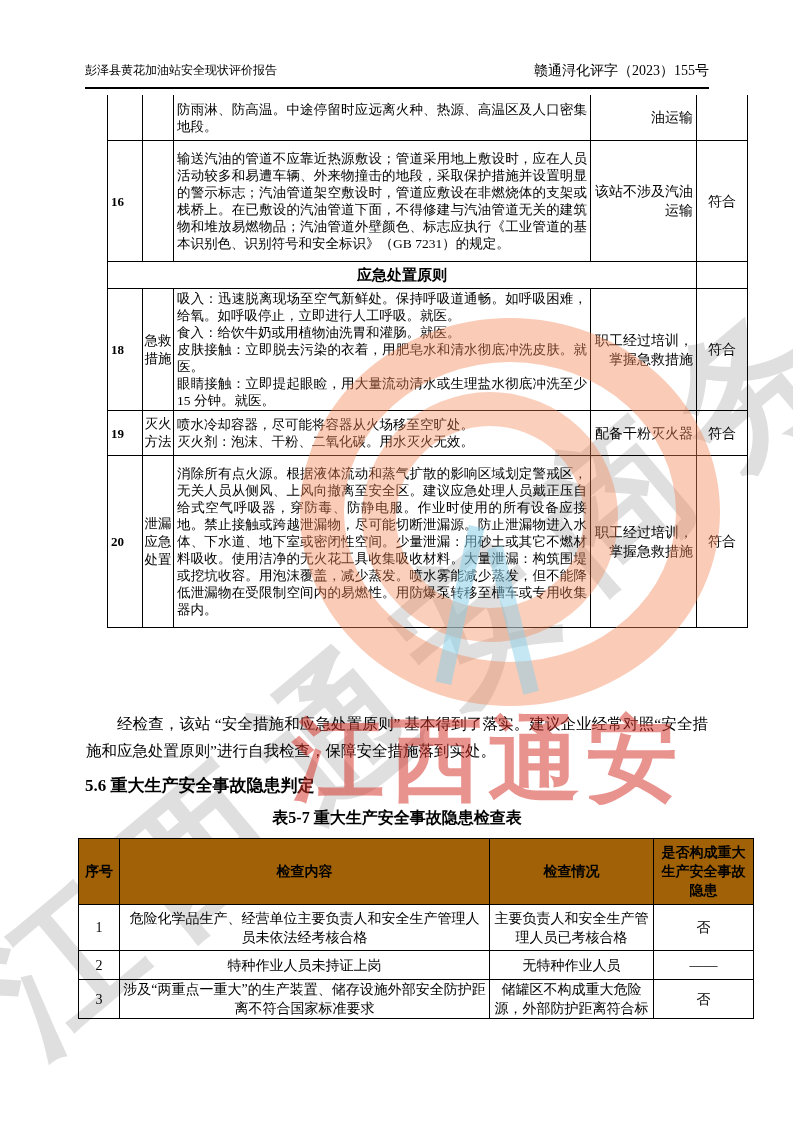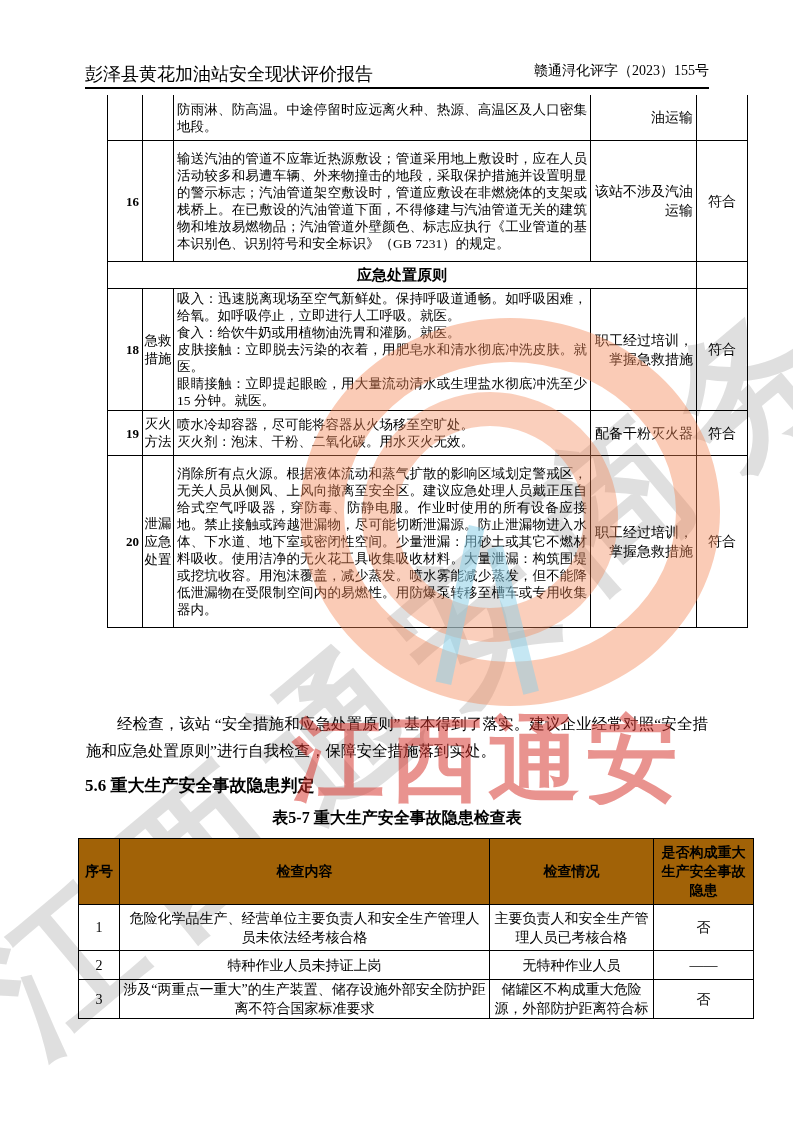--- a/index.html
+++ b/index.html
@@ -7,29 +7,29 @@
   .page{
     position:relative;
     width:793px;height:1122px;
     margin:0 auto;
     background:#ffffff;
     font-family:"Liberation Serif","DejaVu Serif",serif;
     color:#000;
     overflow:hidden;
   }
   
-  .hdr-left{position:absolute;left:85px;top:62px;font-size:18px;}
+  .hdr-left{position:absolute;left:85px;top:62px;font-size:12px;}
   .hdr-right{position:absolute;right:84px;top:62px;font-size:14px;}
   .hdr-rule{position:absolute;left:85px;top:87px;width:624px;border-top:2px solid #000;}
   
   table{border-collapse:collapse;table-layout:fixed;background:transparent;}
   td{border:1px solid #000;padding:0 3px;vertical-align:middle;overflow:hidden;
      font-size:13.5px;line-height:17px;word-break:break-all;}
   .tbl1{position:absolute;left:107px;top:95px;width:609px;z-index:2;padding-left:24px;}
-  .tbl1 .c-no{width:28px;text-align:right;font-weight:bold;font-size:13px;}
+  .tbl1 .c-no{width:28px;text-align:left;font-weight:bold;font-size:13px;}
   .tbl1 .c-sub{width:28px;text-align:center;white-space:pre-line;line-height:18px;padding:0 1px;}
   .tbl1 .c-content{width:410px;text-align:justify;white-space:pre-line;}
   .tbl1 .c-sit{width:99px;text-align:right;line-height:19px;font-size:14px;}
   .tbl1 .c-res{width:44px;text-align:center;font-size:14px;line-height:19px;}
   .tbl1 .no-top td{border-top:none;}
   .tbl1 .c-section{text-align:center;font-weight:bold;font-size:15px;}
   .h45 td{height:45px;} .h120 td{height:120px;} .h37 td{height:37px;}
   .h26 td{height:26px;} .h121 td{height:121px;} .h44 td{height:44px;}
   .h171 td{height:171px;}
   

